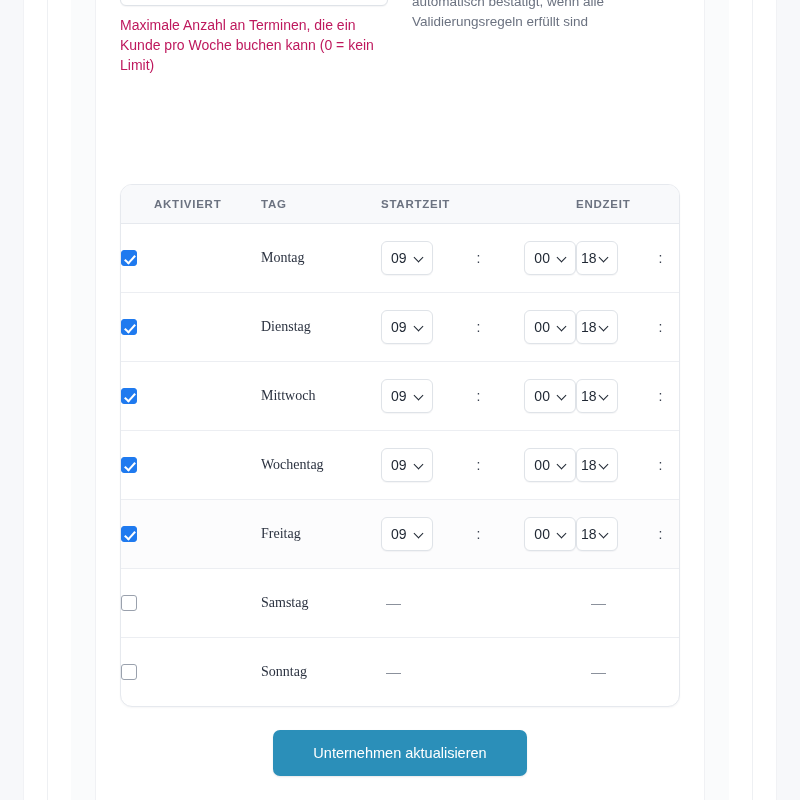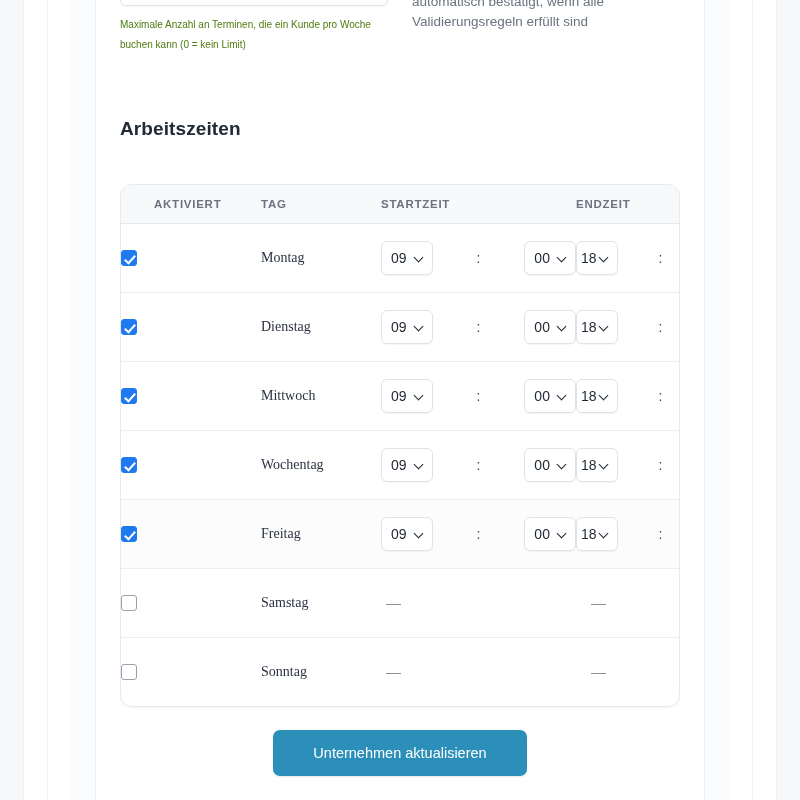--- a/index.html
+++ b/index.html
@@ -61,23 +61,23 @@
     font-size: 15px;
     color: #1f2733;
     background: #ffffff;
     border: 1px solid #dfe3e8;
     border-radius: 6px;
     box-shadow: 0 1px 1px rgba(16,24,40,.04);
     outline: none;
   }
   .hint {
     margin-top: 9px;
-    font-size: 10px;
+    font-size: 14px;
     line-height: 20px;
-    color: #4d7c0f;
+    color: #be185d;
   }
   .hint-right {
     margin: 0;
     font-size: 13.5px;
     line-height: 20px;
     color: #6b7280;
   }
 
   
   .section { position: absolute; left: 24px; top: 118px; width: 560px; }
@@ -265,21 +265,20 @@
         <div class="hint">Maximale Anzahl an Terminen, die ein Kunde pro Woche buchen kann (0 = kein Limit)</div>
       </div>
 
       <div class="col-right">
         <p class="hint-right">Wenn aktiviert, werden Kundentermine automatisch bestätigt, wenn alle Validierungsregeln erfüllt sind</p>
       </div>
 
     </div>
 
     <div class="section">
-      <h2 class="section-title">Arbeitszeiten</h2>
     </div>
 
     <div class="table-wrap">
       <table class="hours">
         <thead>
           <tr>
             <th class="c-en">AKTIVIERT</th>
             <th class="c-day">TAG</th>
             <th class="c-st">STARTZEIT</th>
             <th class="c-et">ENDZEIT</th>

